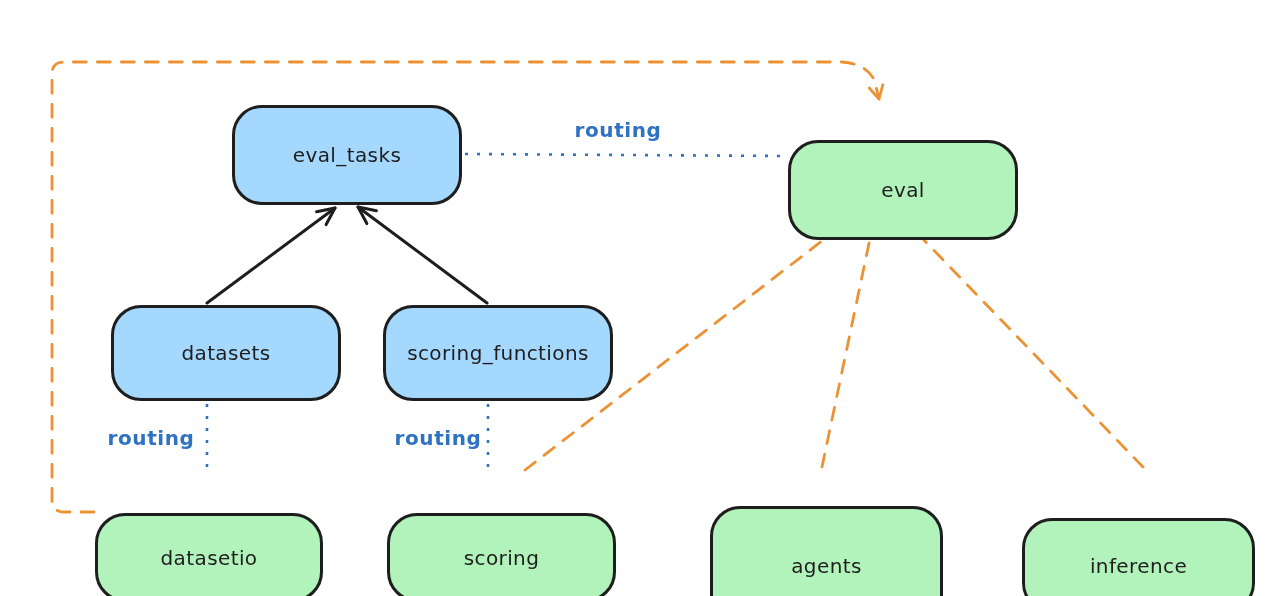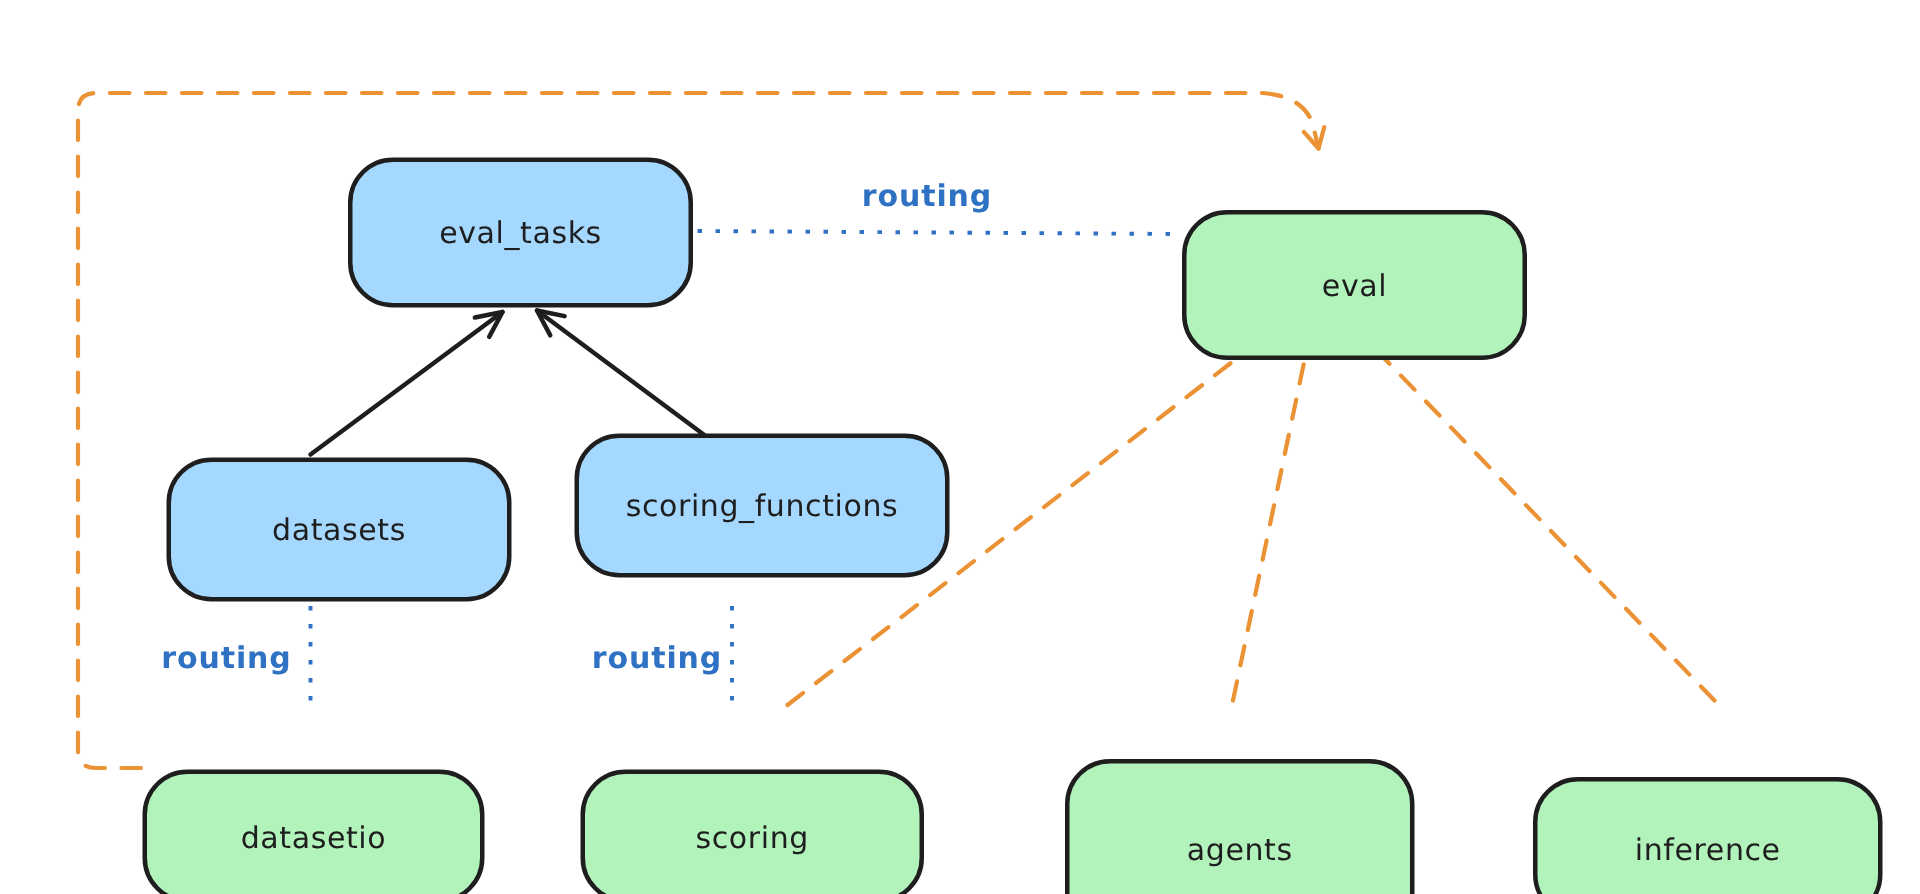--- a/index.html
+++ b/index.html
@@ -74,21 +74,21 @@
     letter-spacing: 0.4px;
     color: var(--node-stroke, #1e1e1e);
     background: #fff;
   }
   .node.blue  { background: var(--node-fill-blue, #a5d8ff); }
   .node.green { background: var(--node-fill-green, #b2f2bb); margin-top: 36px; }
 
   .n-eval-tasks        { left: 232px;  top: 105px; width: 230px; height: 100px; }
   .n-eval              { left: 788px;  top: 104px; width: 230px; height: 100px; }
   .n-datasets          { left: 95px;   top: 305px; width: 230px; height: 96px; margin-left: 16px;  }
-  .n-scoring-functions { left: 383px;  top: 289px; width: 250px; height: 96px;  }
+  .n-scoring-functions { left: 383px;  top: 305px; width: 230px; height: 96px;  }
   .n-datasetio         { left: 95px;   top: 477px; width: 228px; height: 89px;  }
   .n-scoring           { left: 387px;  top: 477px; width: 229px; height: 89px;  }
   .n-agents            { left: 710px;  top: 470px; width: 233px; height: 120px;  }
   .n-inference         { left: 1022px; top: 482px; width: 233px; height: 95px;  }
 
   .routing-label {
     position: absolute;
     color: var(--routing-blue, #2f72c4);
     font-size: 20px;
     font-weight: bold;

